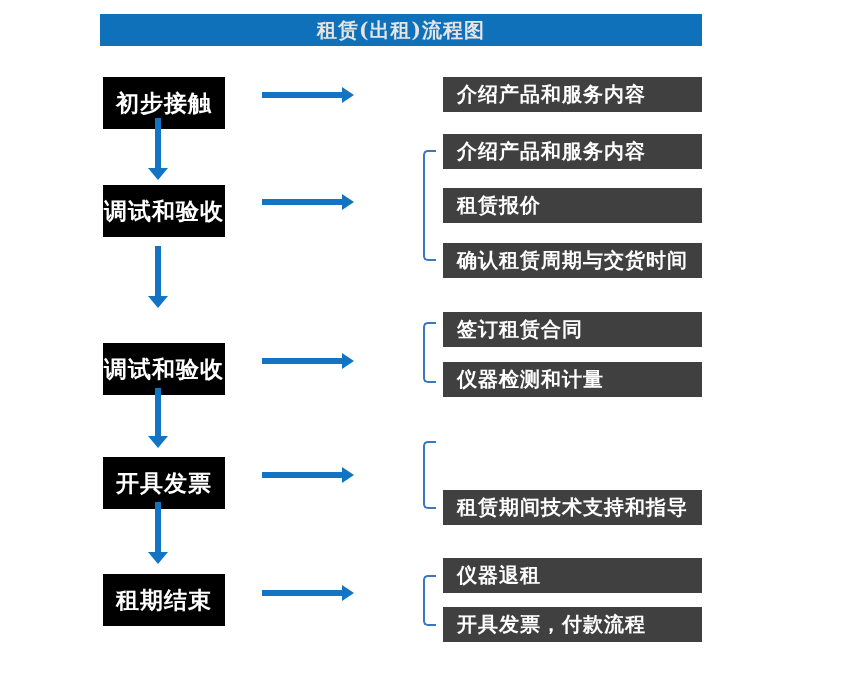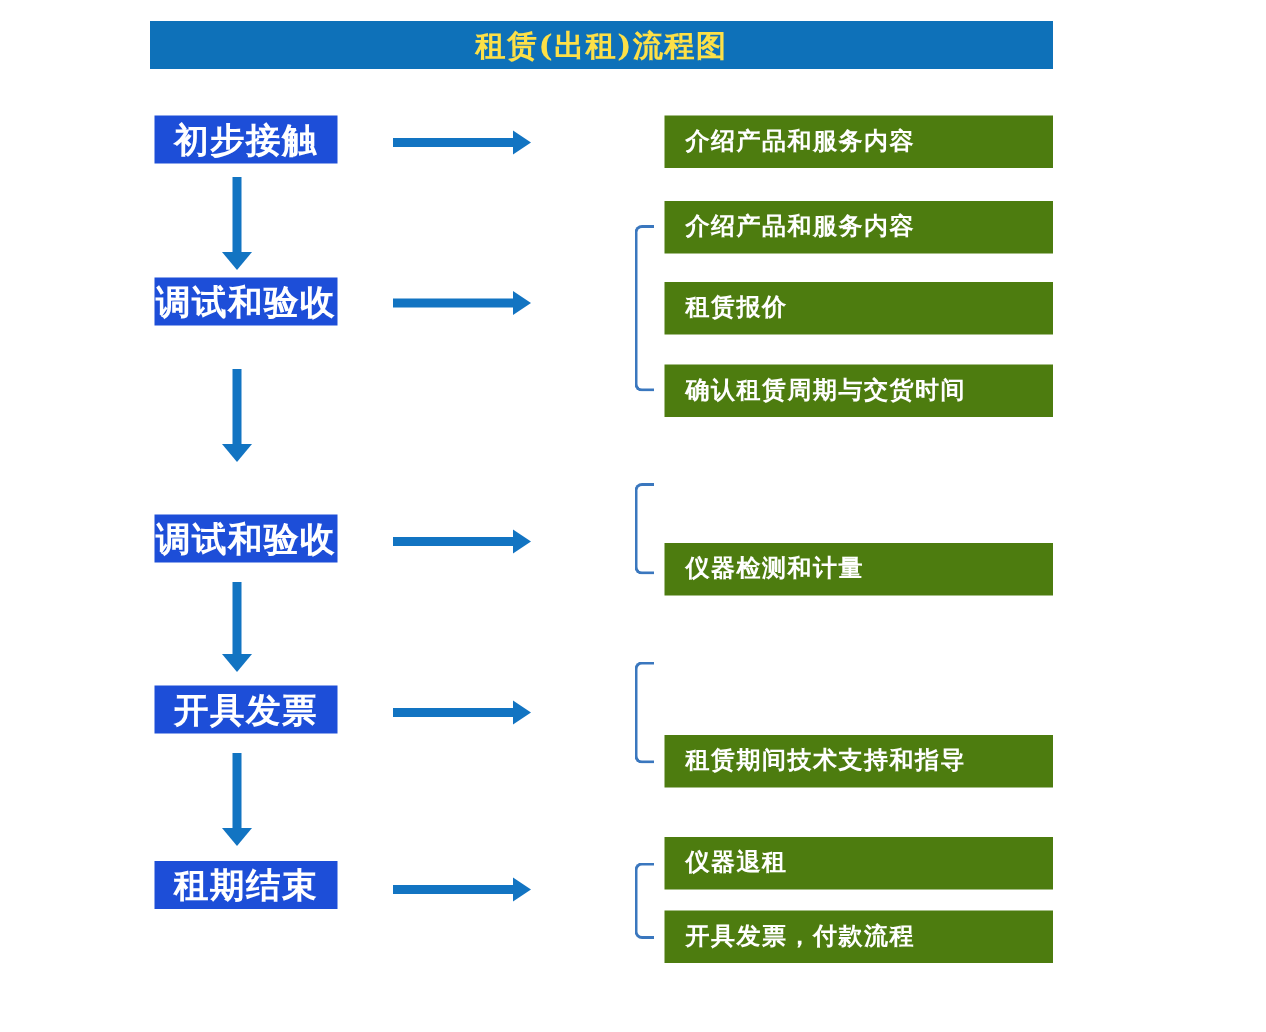--- a/index.html
+++ b/index.html
@@ -9,45 +9,45 @@
     height: 688px;
     background: #ffffff;
     overflow: hidden;
     font-family: "DejaVu Serif", serif;
   }
   .title-bar {
     position: absolute;
     left: 100px; top: 14px;
     width: 602px; height: 32px;
     background: #0e71b9;
-    color: #fde047;
+    color: #e5e5e5;
     font-weight: bold;
     font-size: 20px;
     letter-spacing: 1px;
     display: flex; align-items: center; justify-content: center;
   }
   .step-box {
     position: absolute;
     left: 103px;
-    width: 122px; height: 32px;
-    background: #1d4ed8;
+    width: 122px; height: 52px;
+    background: #000000;
     color: #ffffff;
     font-weight: bold;
     font-size: 23px;
     letter-spacing: 1px;
     display: flex; align-items: center; justify-content: center;
   }
   .output-box {
     position: absolute;
     left: 443px;
     width: 259px; height: 35px;
-    background: #4d7c0f;
+    background: #404040;
     color: #ffffff;
     font-weight: bold;
-    font-size: 16px;
+    font-size: 20px;
     letter-spacing: 1px;
     display: flex; align-items: center;
     padding-left: 14px;
     box-sizing: border-box;
     white-space: nowrap;
     font-family: Liberation Serif, serif;
   }
   
   .v-arrow { position: absolute; left: 148px; width: 20px; }
   .v-arrow .shaft {
@@ -139,18 +139,19 @@
 
   <div class="bracket" style="top:150px; height:111px"></div>
   <div class="bracket" style="top:322px; height:61px"></div>
   <div class="bracket" style="top:441px; height:68px"></div>
   <div class="bracket" style="top:575px; height:51px"></div>
 
   <div class="output-box" style="top:77px">介绍产品和服务内容</div>
   <div class="output-box" style="top:134px">介绍产品和服务内容</div>
   <div class="output-box" style="top:188px">租赁报价</div>
   <div class="output-box" style="top:243px">确认租赁周期与交货时间</div>
+  <div class="output-box" style="top:312px">签订租赁合同</div>
   <div class="output-box" style="top:362px">仪器检测和计量</div>
   <div class="output-box" style="top:490px">租赁期间技术支持和指导</div>
   <div class="output-box" style="top:558px">仪器退租</div>
   <div class="output-box" style="top:607px">开具发票，付款流程</div>
 
 </div>
 
 </body></html>

